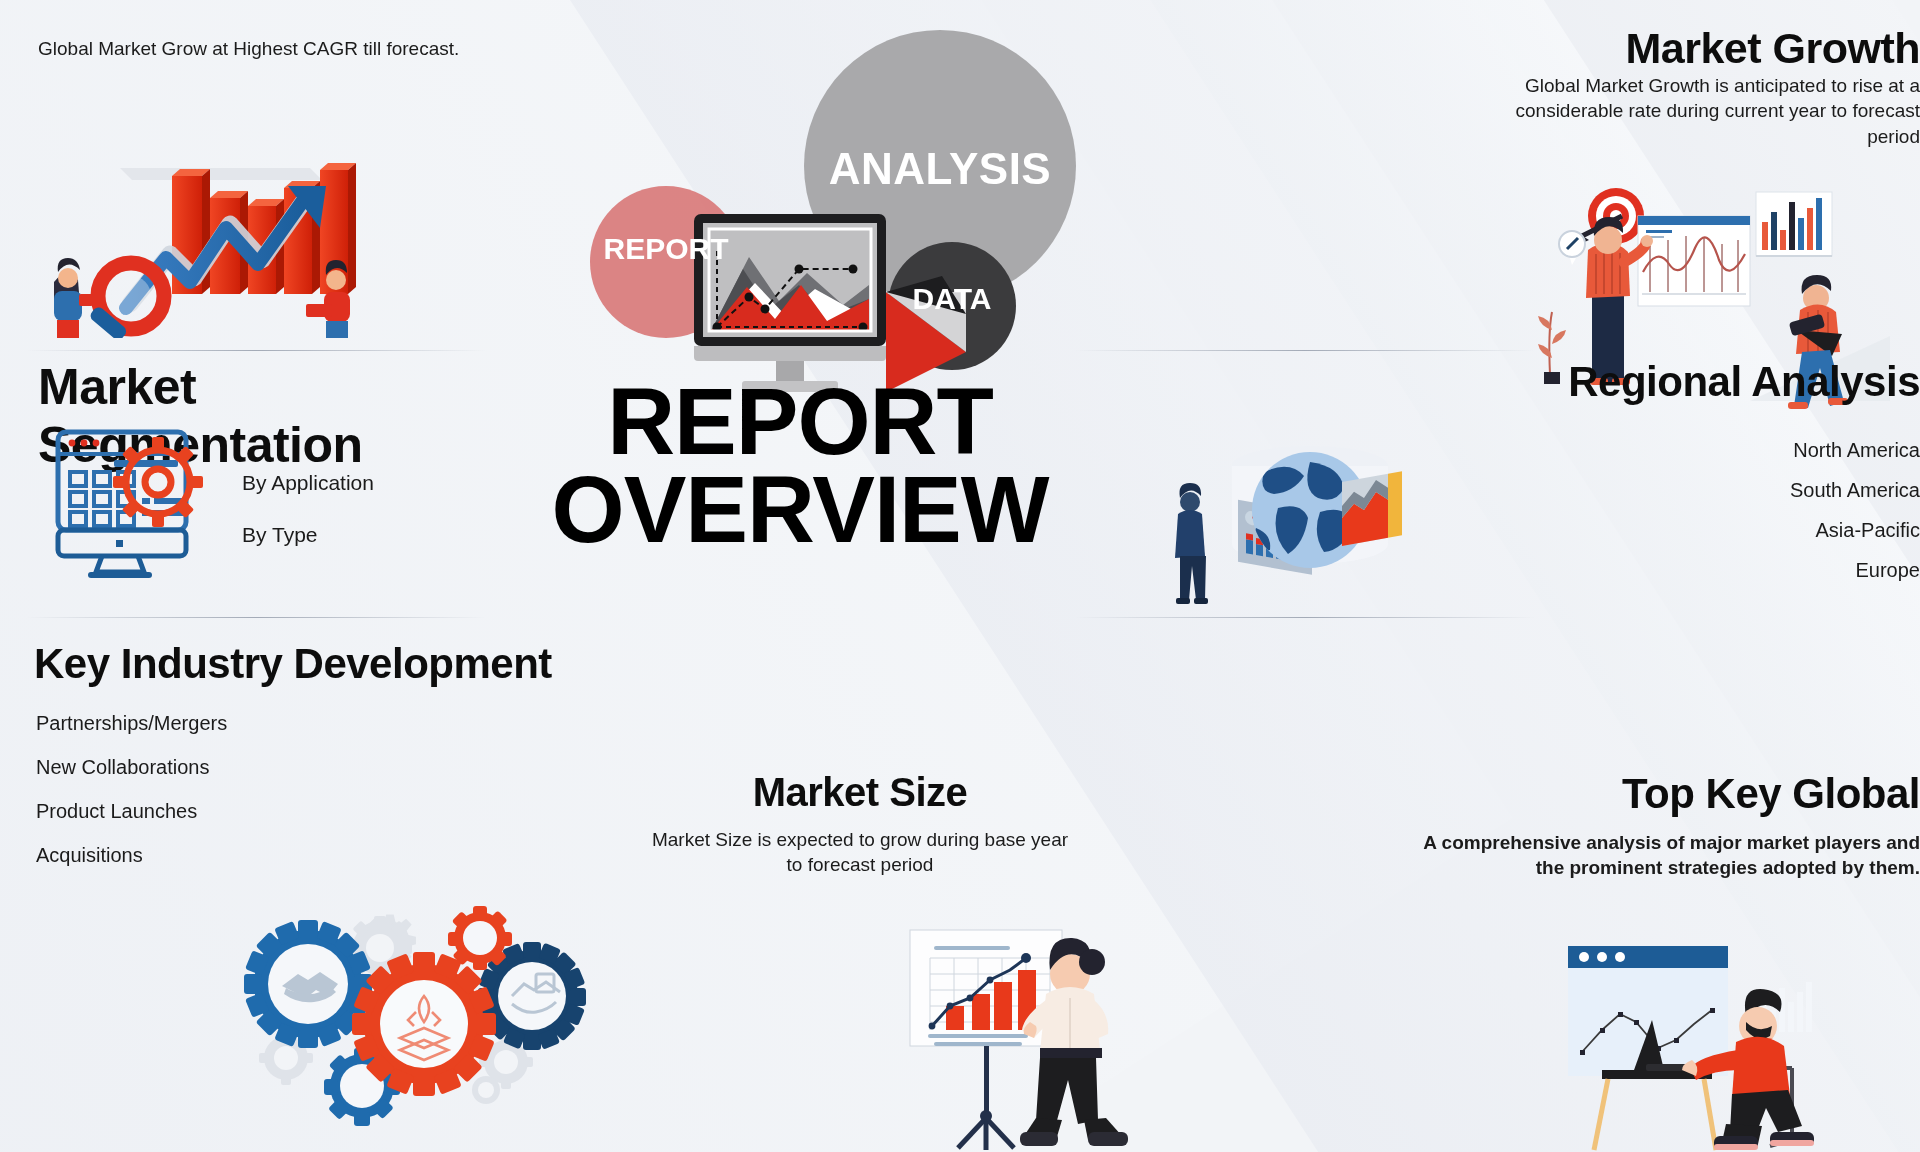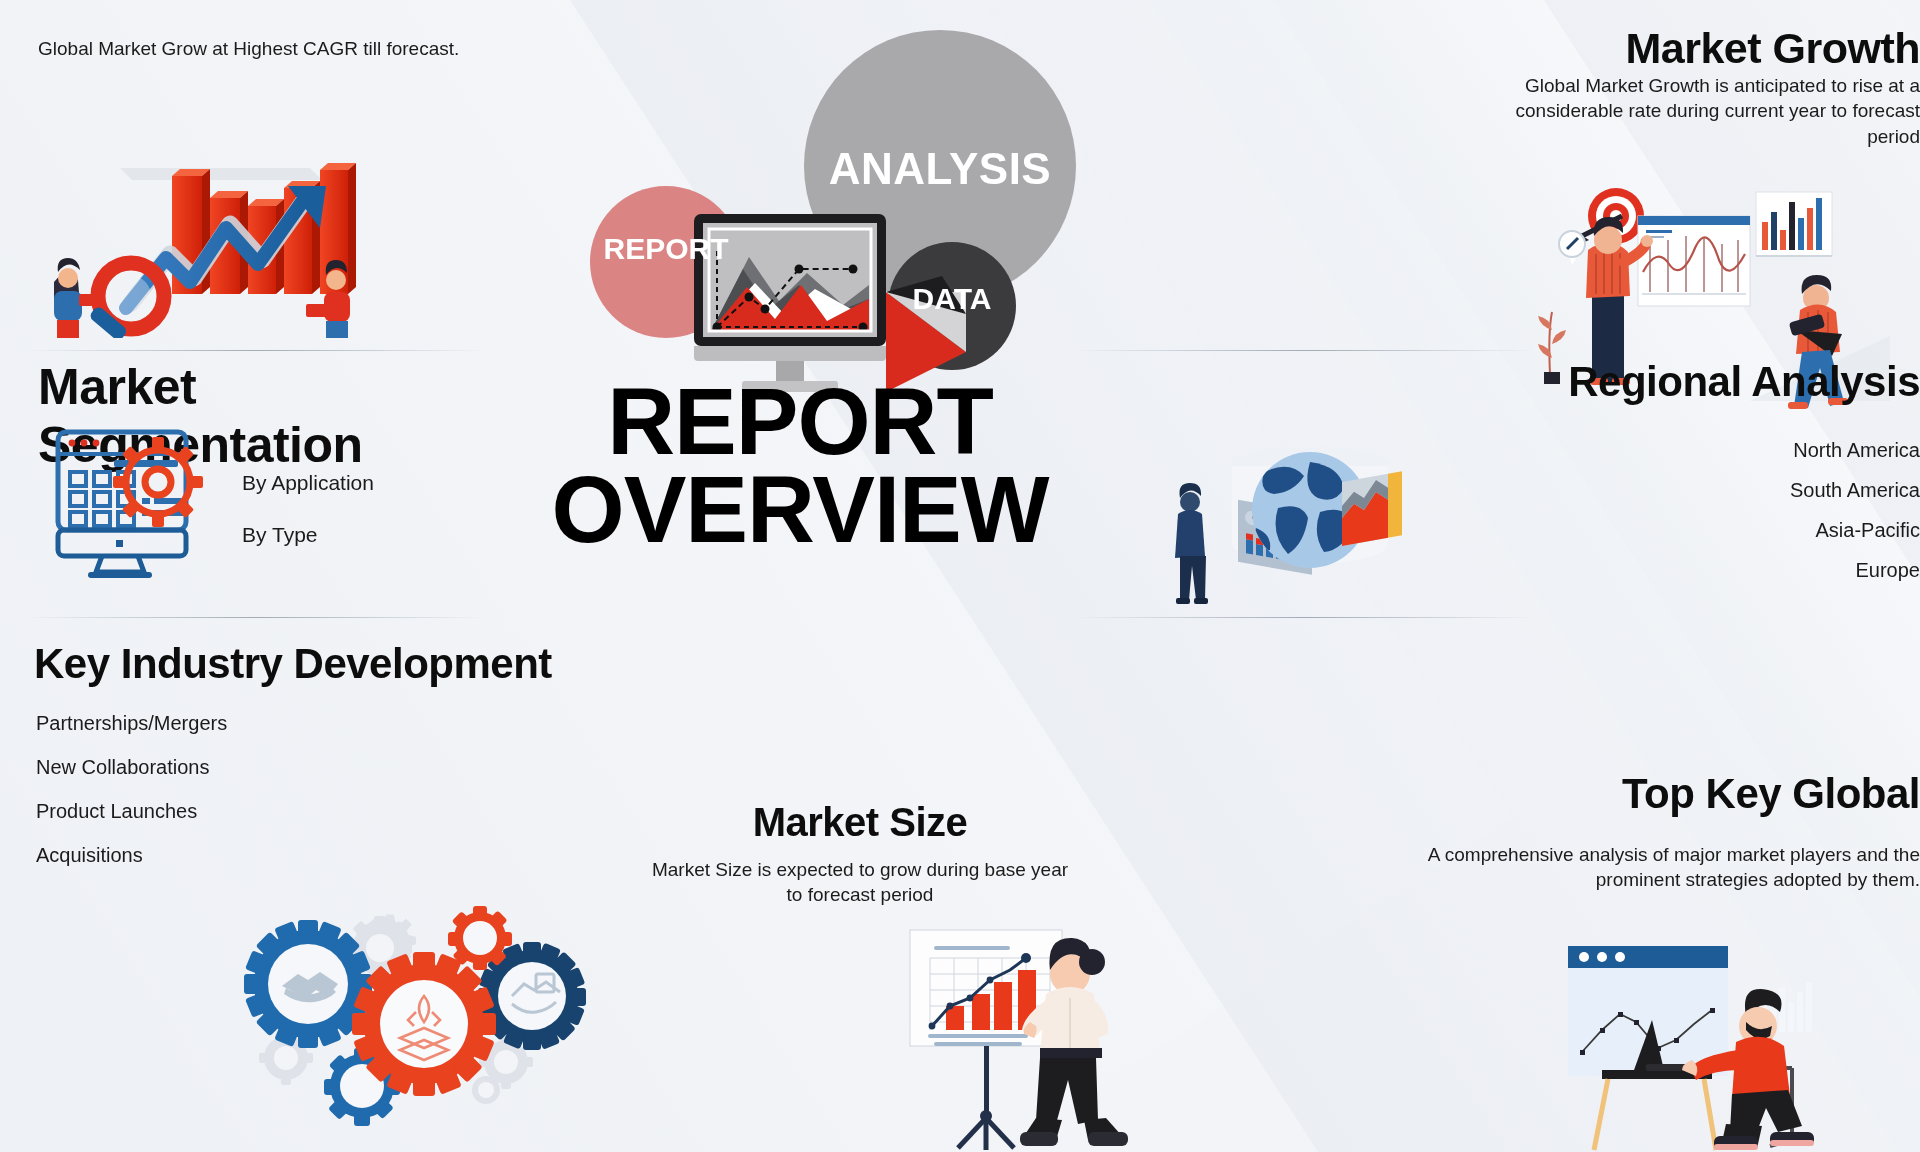--- a/index.html
+++ b/index.html
@@ -524,21 +524,21 @@
           <path d="M184 96 q10 12 0 26 q-10 -14 0 -26z"></path>
           <path d="M176 112 l-8 8 l6 6"></path>
             <path d="M192 112 l8 8 l-6 6"></path>
           <path d="M160 138 l24 -10 l24 10 l-24 10 z"></path>
           <path d="M160 150 l24 -10 l24 10 l-24 10 z"></path>
         </g>
       </g>
     </svg>
   </div>
 
-  <div class="cell" style="left:650px; top:770px; width:420px; text-align:center;margin-top:30px;">
+  <div class="cell" style="left:650px; top:770px; width:420px; text-align:center;">
     <div class="title-xl" style="font-size:40px;">Market Size</div>
     <div class="sub" style="margin-top:12px;">Market Size is expected to grow during base year to forecast period</div>
   </div>
 
   <div class="cell" style="left:880px; top:918px; width:260px; height:234px;">
     <svg width="260" height="234" viewBox="0 0 260 234">
 
       <rect x="30" y="12" width="152" height="116" fill="#fdfdfe" stroke="#cfd6de"></rect>
       <rect x="54" y="28" width="76" height="4" rx="2" fill="#9fb6cc"></rect>
       <g stroke="#cfd6de" stroke-width="1">
@@ -591,21 +591,21 @@
         <path d="M156 200 l-12 18 l32 4 l6 -20z" fill="#1d1d1f"></path>
         <path d="M204 202 l4 20 l34 -4 l-16 -18z" fill="#1d1d1f"></path>
         <rect x="140" y="214" width="38" height="14" rx="6" fill="#2b2b34"></rect>
         <rect x="208" y="214" width="40" height="14" rx="6" fill="#2b2b34"></rect>
       </g>
     </svg>
   </div>
 
   <div class="cell" style="left:1060px; top:770px; width:860px; text-align:right;">
     <div class="title-xl right-title" style="font-size:42px;">Top Key Global</div>
-    <div class="sub" style="margin-top:24px; margin-left:330px;">A comprehensive analysis of major market players and the prominent strategies adopted by them.</div>
+    <div class="sub" style="margin-top:12px; margin-left:330px;font-weight:bold;">A comprehensive analysis of major market players and the prominent strategies adopted by them.</div>
   </div>
 
   <div class="cell" style="left:1540px; top:918px; width:310px; height:234px;">
     <svg width="310" height="234" viewBox="0 0 310 234">
 
       <rect x="28" y="28" width="160" height="130" fill="#e7f0fa"></rect>
       <rect x="28" y="28" width="160" height="22" fill="#1d5c96"></rect>
       <g fill="#fff">
           <circle cx="44" cy="39" r="5"></circle>
           <circle cx="62" cy="39" r="5"></circle>

